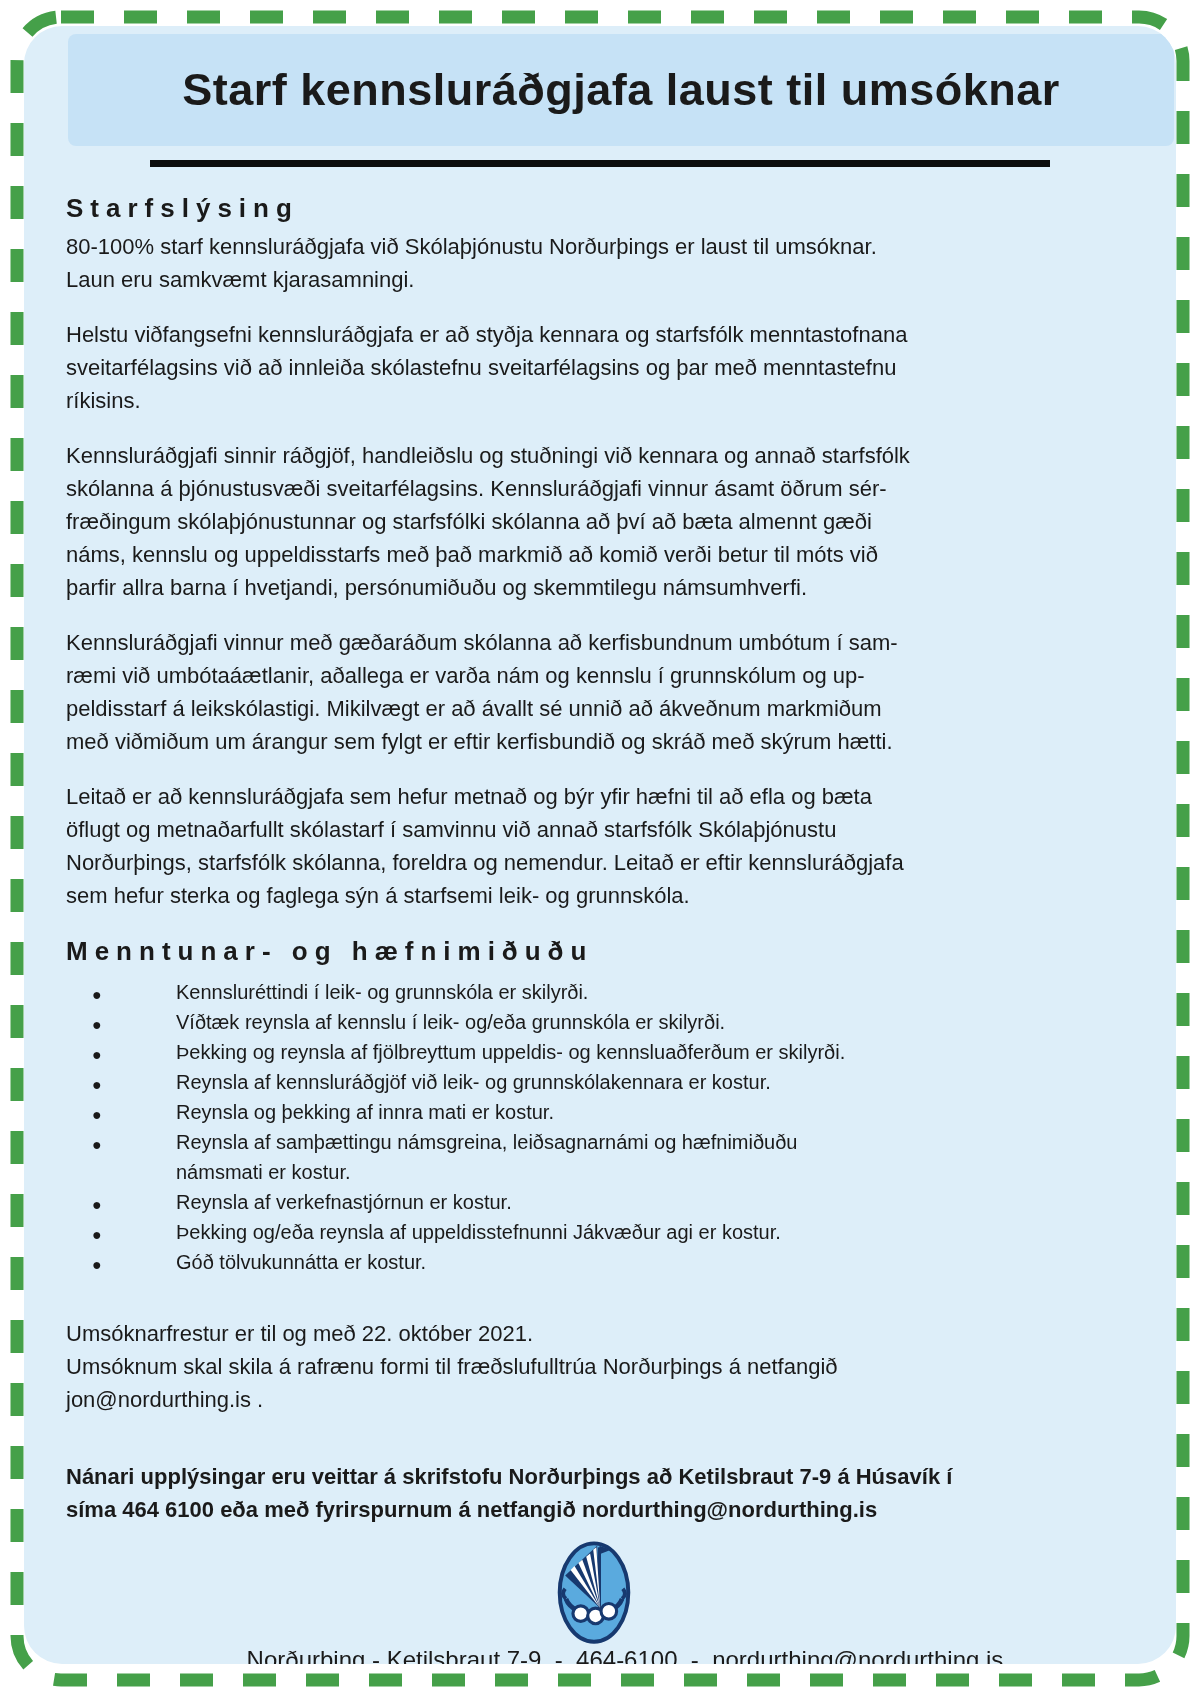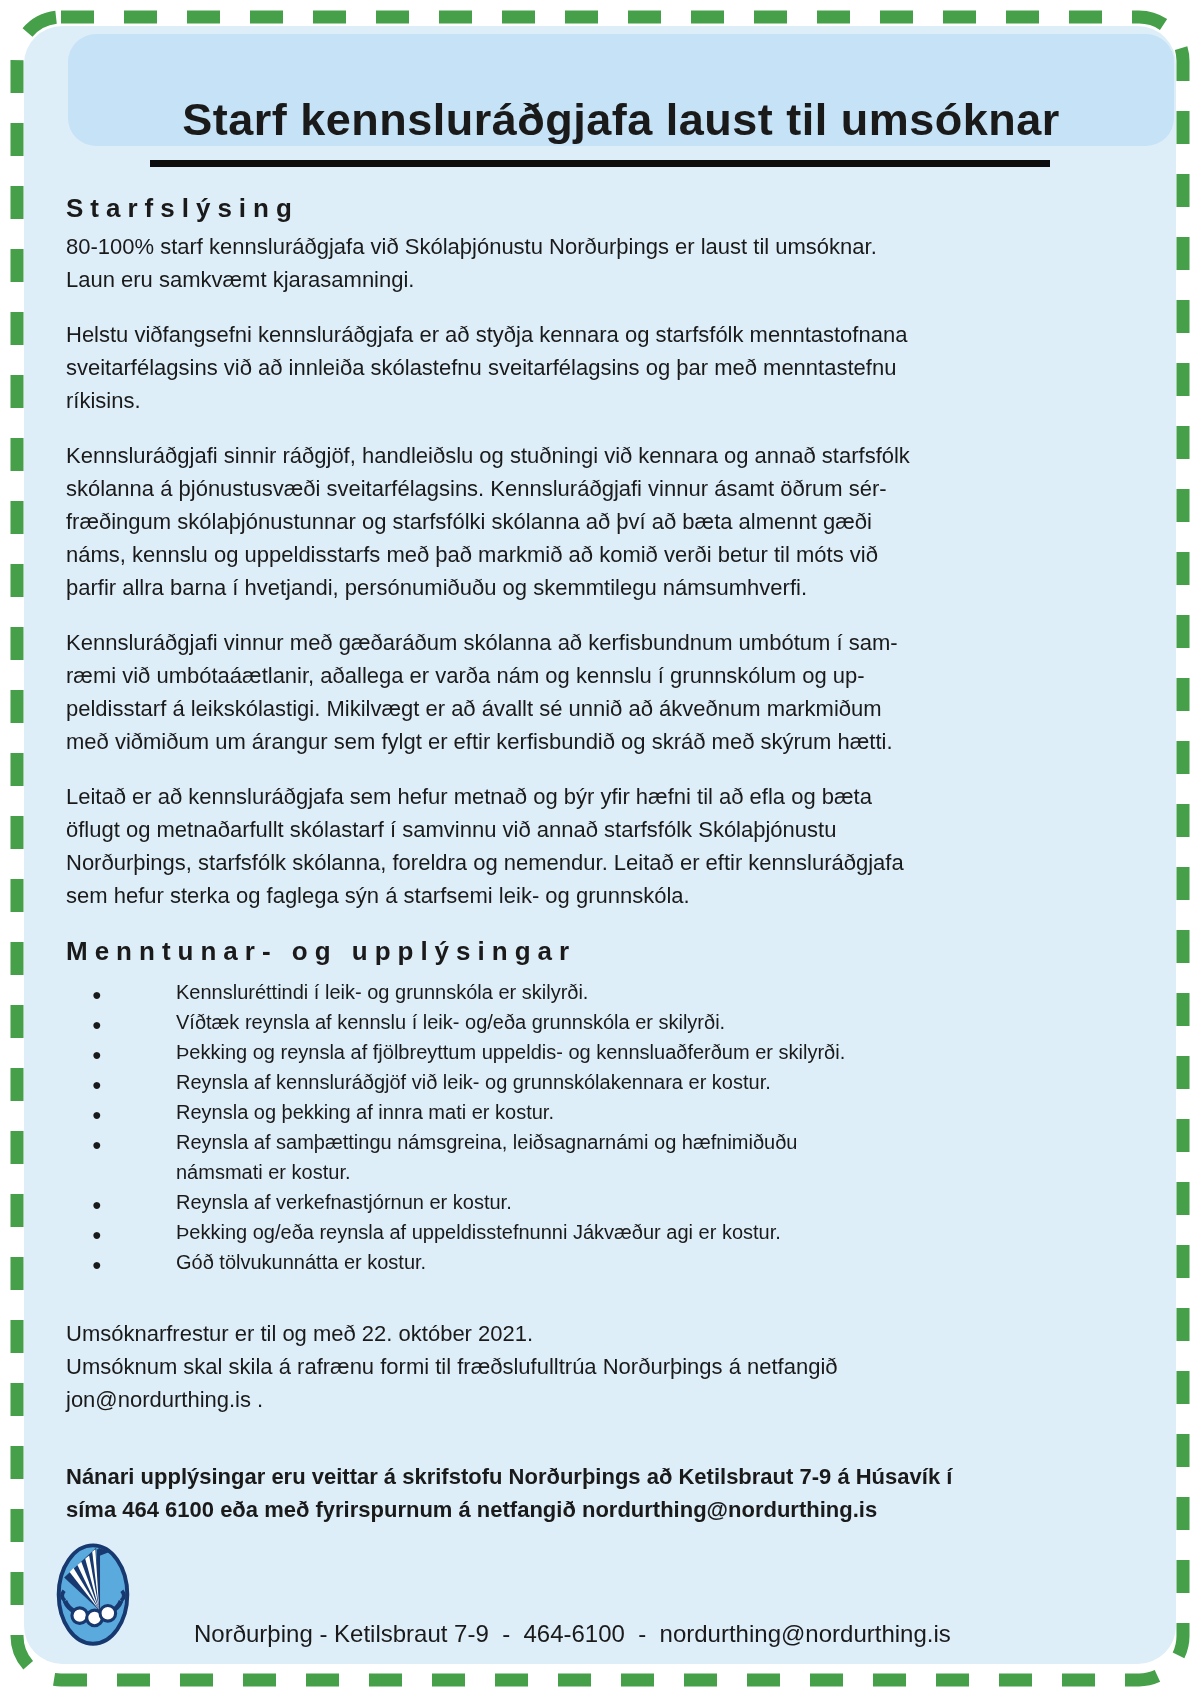--- a/index.html
+++ b/index.html
@@ -29,22 +29,22 @@
     z-index:1;
     overflow:hidden;
     box-sizing:border-box;
     padding:0 42px;
   }
   .title-box{
     margin:8px 0 0 2px;
     width:1106px;
     height:112px;
     background:var(--title-bg);
-    border-radius:28px;
-    display:flex;align-items:flex-end;justify-content:center;
+    border-radius:8px;
+    display:flex;align-items:center;justify-content:center;
     box-sizing:border-box;
   }
   .page-title{
     font-size:45px;
     font-weight:bold;
     letter-spacing:0.5px;
     margin:0;
     white-space:nowrap;
   }
   .title-underline{
@@ -88,21 +88,22 @@
     font-size:22px;
     line-height:33px;
     font-weight:normal;
     margin:0;
   }
   .footer{
     position:absolute;
     left:30px;right:42px;bottom:16px;
     height:112px;
     display:flex;
-    align-items:flex-end;
+    align-items:center;
+    flex-direction:column;
   }
   .logo{width:78px;height:110px;flex:0 0 auto;}
   .footer-text{
     font-size:24px;
     margin-left:62px;
     white-space:pre-wrap;
   }
 </style>
 </head>
 <body>
@@ -132,21 +133,21 @@
 þarfir allra barna í hvetjandi, persónumiðuðu og skemmtilegu námsumhverfi.</p>
   <p class="para">Kennsluráðgjafi vinnur með gæðaráðum skólanna að kerfisbundnum umbótum í sam-
 ræmi við umbótaáætlanir, aðallega er varða nám og kennslu í grunnskólum og up-
 peldisstarf á leikskólastigi. Mikilvægt er að ávallt sé unnið að ákveðnum markmiðum
 með viðmiðum um árangur sem fylgt er eftir kerfisbundið og skráð með skýrum hætti.</p>
   <p class="para">Leitað er að kennsluráðgjafa sem hefur metnað og býr yfir hæfni til að efla og bæta
 öflugt og metnaðarfullt skólastarf í samvinnu við annað starfsfólk Skólaþjónustu
 Norðurþings, starfsfólk skólanna, foreldra og nemendur. Leitað er eftir kennsluráðgjafa
 sem hefur sterka og faglega sýn á starfsemi leik- og grunnskóla.</p>
 
-  <h2 class="section-heading req-heading">Menntunar- og upplýsingar</h2>
+  <h2 class="section-heading req-heading">Menntunar- og hæfnimiðuðu</h2>
 
   <ul class="req-list">
     <li>Kennsluréttindi í leik- og grunnskóla er skilyrði.</li>
     <li>Víðtæk reynsla af kennslu í leik- og/eða grunnskóla er skilyrði.</li>
     <li>Þekking og reynsla af fjölbreyttum uppeldis- og kennsluaðferðum er skilyrði.</li>
     <li>Reynsla af kennsluráðgjöf við leik- og grunnskólakennara er kostur.</li>
     <li>Reynsla og þekking af innra mati er kostur.</li>
     <li>Reynsla af samþættingu námsgreina, leiðsagnarnámi og hæfnimiðuðu
 námsmati er kostur.</li>
     <li>Reynsla af verkefnastjórnun er kostur.</li>

